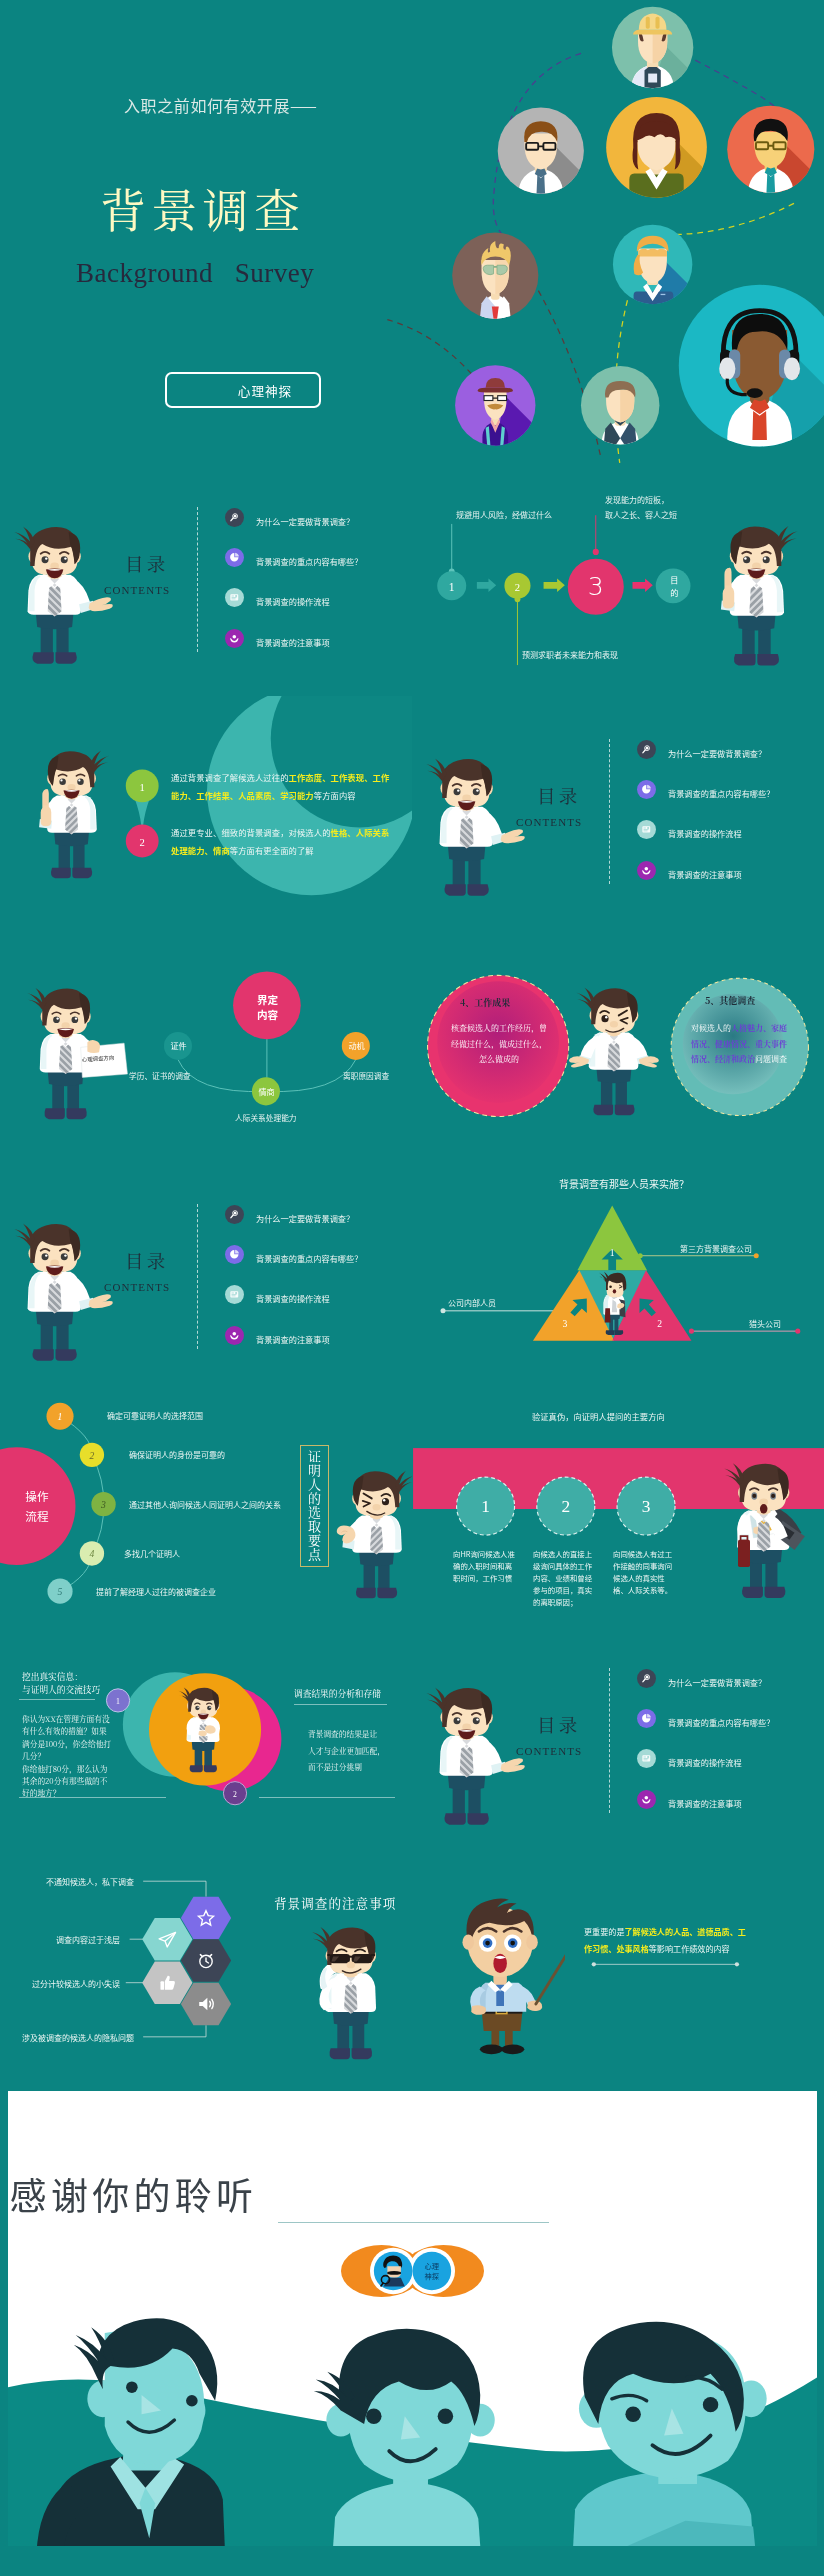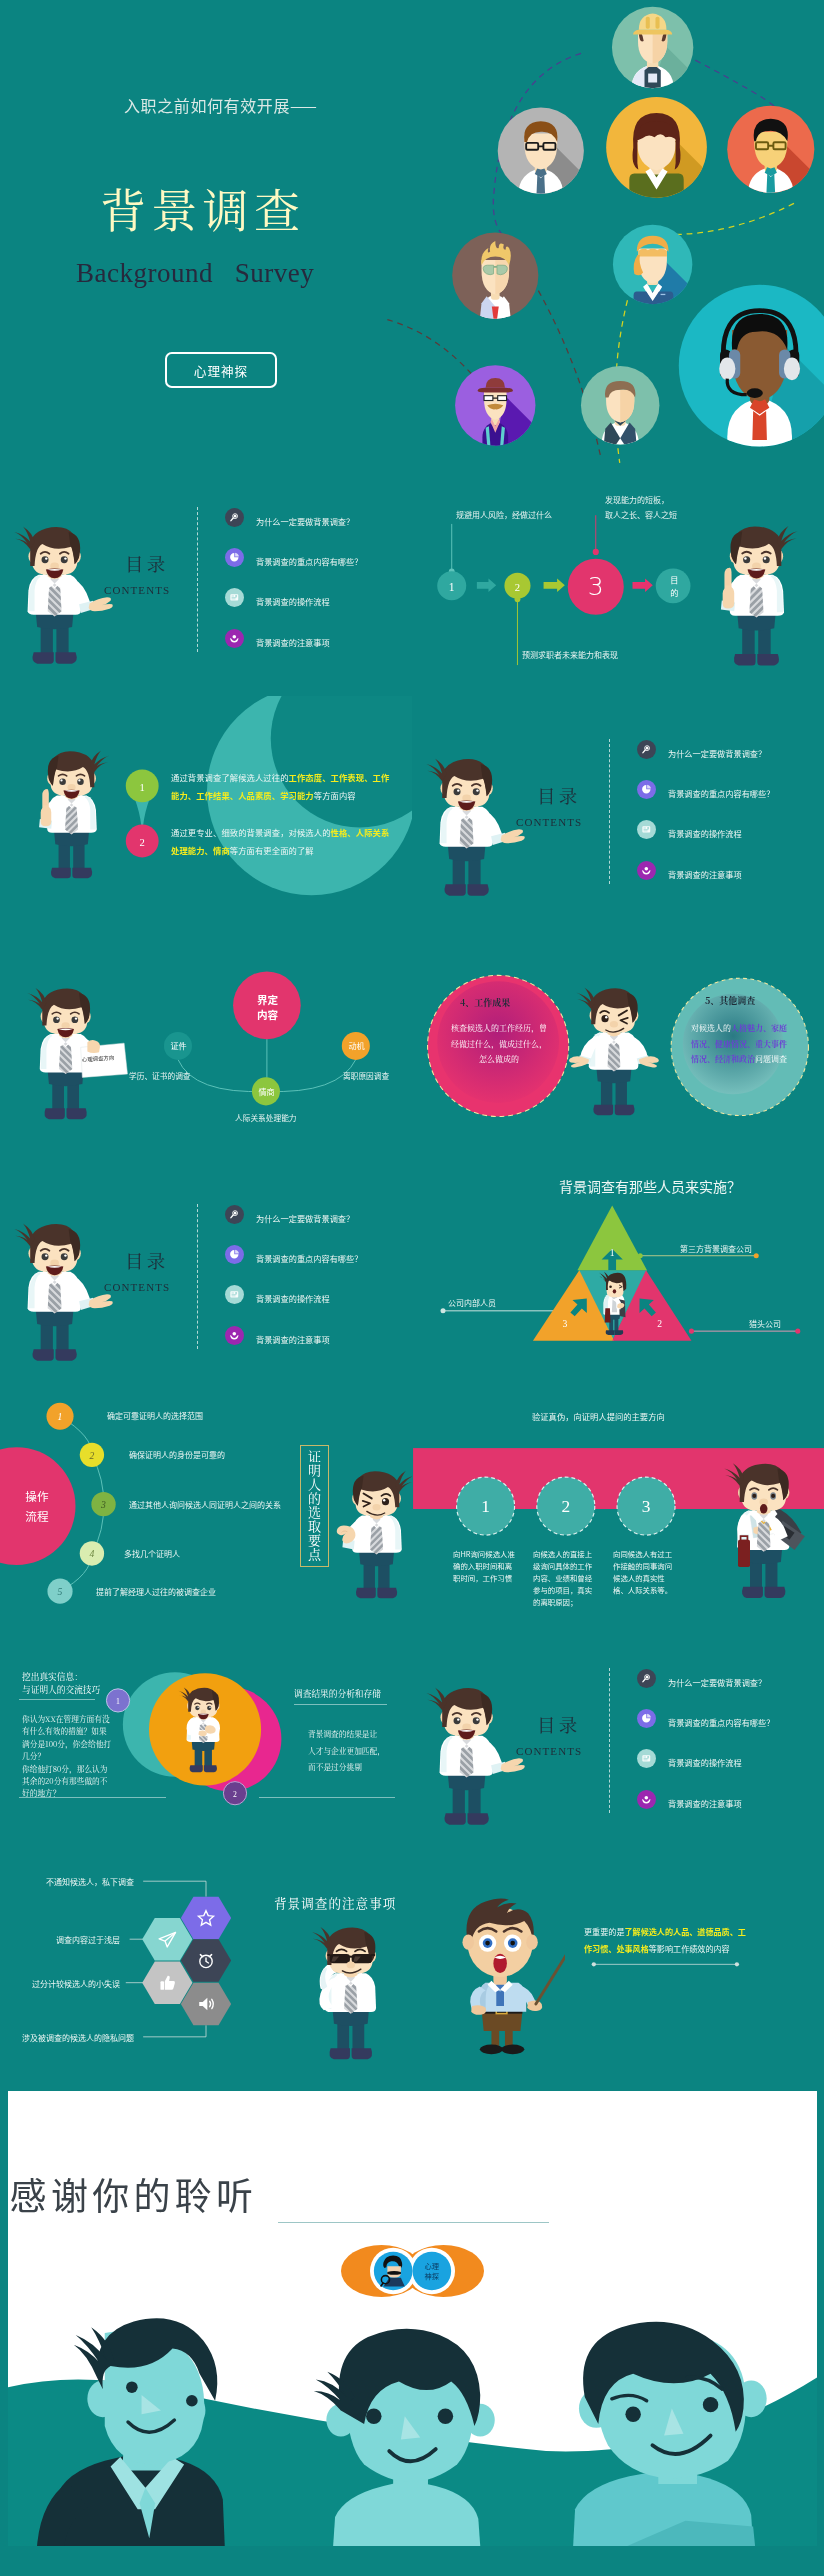--- a/index.html
+++ b/index.html
@@ -8,21 +8,21 @@
   .sl{position:absolute;overflow:hidden;}
   .cn{font-family:"Noto Sans CJK SC","Liberation Sans",sans-serif;}
   .cs{font-family:"Noto Serif CJK SC","Liberation Serif",serif;}
   .abs{position:absolute;}
   svg{display:block;}
   
   #cover{left:0;top:0;width:825px;height:464px;}
   #cover .eyebrow{position:absolute;left:124px;top:93px;font-size:16px;color:#dbe9e6;letter-spacing:0.6px;}
   #cover .title{position:absolute;left:76px;top:172px;font-size:46px;line-height:70px;color:#fef9c3;letter-spacing:5.3px;font-weight:400;margin-left:24px;}
   #cover .suben{position:absolute;left:76px;top:258px;font-size:27px;color:#27293d;letter-spacing:0.5px;white-space:pre;font-family:"Liberation Serif",serif;}
-  #cover .badge{position:absolute;left:165px;top:352px;width:108px;height:32px;border:2.4px solid #fff;border-radius:6.8px;display:flex;align-items:center;justify-content:center;font-size:12.6px;color:#fff;letter-spacing:1px;}
+  #cover .badge{position:absolute;left:165px;top:372px;width:108px;height:32px;border:2.4px solid #fff;border-radius:6.8px;display:flex;align-items:center;justify-content:center;font-size:12.6px;color:#fff;letter-spacing:1px;padding-left:44px;}
   
   .toc{width:412px;height:232px;}
   .toc .man{position:absolute;left:3.9px;top:52px;}
   .toc .tcn{position:absolute;left:125px;top:90px;font-size:18.4px;line-height:18.4px;color:#1f2c38;letter-spacing:3.4px;}
   .toc .ten{position:absolute;left:104px;top:120px;font-size:11px;line-height:12.6px;color:#1f2c38;letter-spacing:1.1px;font-family:"Liberation Serif",serif;}
   .toc .vdiv{position:absolute;left:197px;top:43px;height:145px;border-left:1px dashed rgba(235,245,243,.75);}
   .toc .it{position:absolute;left:225px;display:flex;align-items:flex-end;}
   .toc .ic{width:19.4px;height:19.4px;border-radius:50%;flex:none;display:flex;align-items:center;justify-content:center;}
   .toc .lb{font-size:8.2px;color:#f0f7f5;margin-left:11.6px;white-space:nowrap;}
   
@@ -35,21 +35,21 @@
   
   #sdefine{left:0;top:928px;width:412px;height:232px;}
   #sdefine .cap{position:absolute;font-size:7.7px;color:#eaf4f2;white-space:nowrap;}
   
   #sresults{left:412px;top:928px;width:412px;height:232px;}
   #sresults .ttl{position:absolute;font-size:9px;font-weight:700;color:#fff;white-space:nowrap;}
   #sresults .bd{position:absolute;font-size:8px;line-height:15.5px;color:#fff;}
   #sresults .bd b{font-weight:700;}
   
   #swho{left:412px;top:1161px;width:412px;height:232px;}
-  #swho .ti{position:absolute;font-size:14px;color:#eef7f5;white-space:nowrap;}
+  #swho .ti{position:absolute;font-size:10px;color:#eef7f5;white-space:nowrap;}
   #swho .lb{position:absolute;font-size:8px;color:#eef7f5;white-space:nowrap;}
   
   #sprocess{left:0;top:1393px;width:412px;height:232px;}
   #sprocess .st{position:absolute;font-size:8px;color:#eef7f5;white-space:nowrap;}
   #sprocess .vbox{position:absolute;left:300px;top:52px;width:27px;height:120px;border:1.2px solid #c8b86a;display:flex;align-items:center;justify-content:center;}
   #sprocess .vtx{writing-mode:vertical-rl;font-size:13px;letter-spacing:1px;color:#fff;}
   
   #sverify{left:412px;top:1393px;width:412px;height:232px;}
   #sverify .ti{position:absolute;font-size:8.3px;color:#eef7f5;white-space:nowrap;}
   #sverify .cd{position:absolute;width:64px;font-size:7.4px;line-height:12px;color:#eef7f5;}

